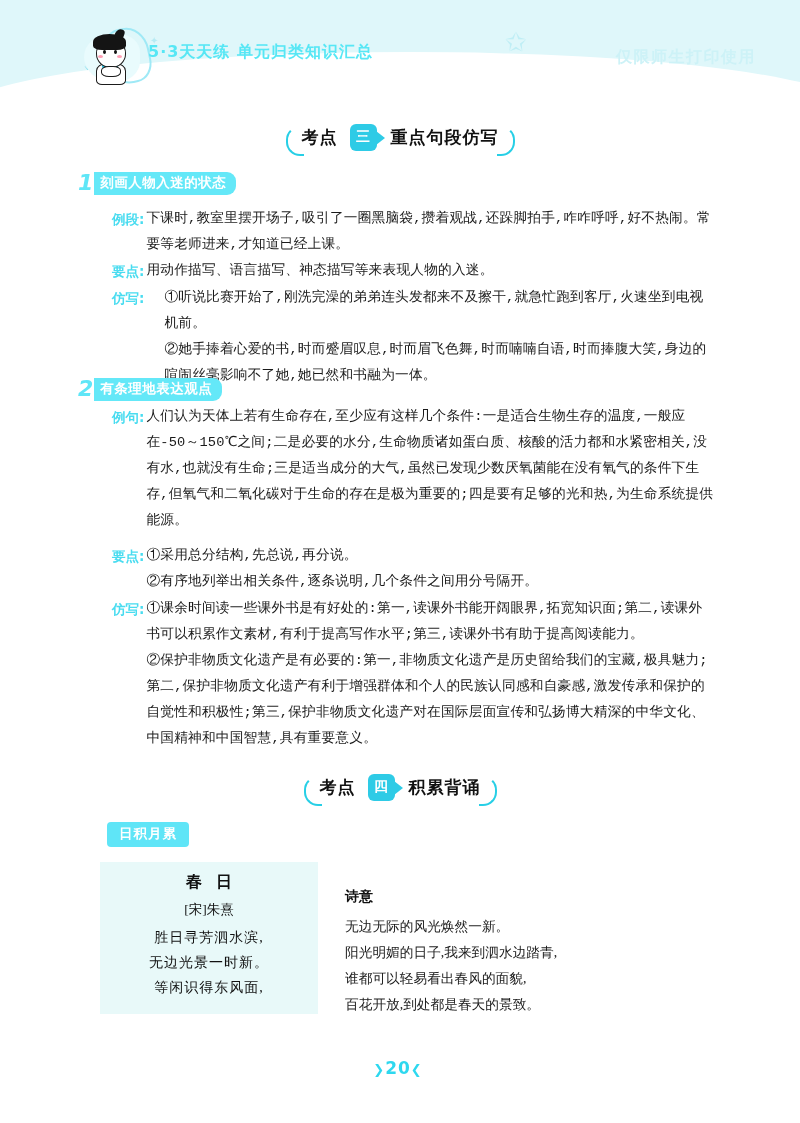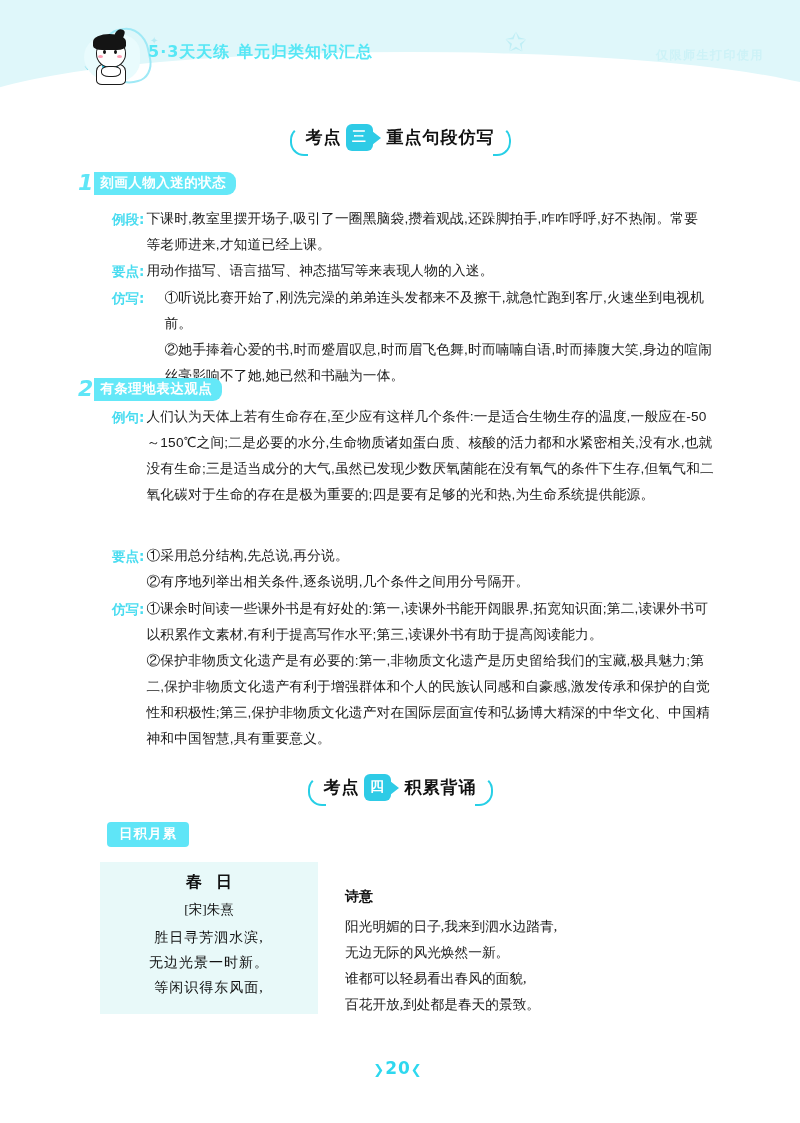--- a/index.html
+++ b/index.html
@@ -118,23 +118,23 @@
     left: 148px; top: 42px;
     font-family: "DejaVu Sans", "Liberation Sans", sans-serif;
     font-size: 16px;
     font-weight: bold;
     color: #57e7f5;
     letter-spacing: 1px;
     white-space: nowrap;
   }
   .print-note {
     position: absolute;
-    right: 36px; top: 47px;
-    font-family: "DejaVu Sans", "Liberation Sans", sans-serif;
-    font-size: 12px;
+    right: 44px; top: 47px;
+    font-family: "DejaVu Sans", "Liberation Sans", sans-serif;
+    font-size: 16px;
     font-weight: bold;
     color: #cdf2f7;
     letter-spacing: 1.5px;
     white-space: nowrap;
   }
 
   
   .kaodian-wrap {
     position: absolute;
     left: 0; width: 800px;
@@ -165,21 +165,21 @@
     border-left: none;
     border-radius: 0 14px 14px 0;
     border-top-color: transparent;
   }
   .kaodian .kd-label {
     font-family: "DejaVu Sans", "Liberation Sans", sans-serif;
     font-size: 17px;
     font-weight: bold;
     color: #111;
     letter-spacing: 1px;
-    padding-right: 4px;
+    padding-right: 12px;
   }
   .kaodian .kd-num {
     width: 27px; height: 27px;
     background: #2ecbe6;
     border-radius: 6px;
     color: #ffffff;
     font-family: "DejaVu Sans", "Liberation Sans", sans-serif;
     font-size: 14px;
     font-weight: bold;
     display: flex;
@@ -245,21 +245,21 @@
     color: #49dcf0;
     font-family: "DejaVu Sans", "Liberation Sans", sans-serif;
     font-size: 13.5px;
     font-weight: bold;
     white-space: nowrap;
     flex: 0 0 auto;
     line-height: 26px;
     text-align: right;
   }
   .bodytext {
-    font-family: Liberation Sans, sans-serif;
+    font-family: Liberation Mono, monospace;
     font-size: 13.7px;
     color: #1a1a1a;
     line-height: 26px;
     letter-spacing: 0.2px;
   }
   .bodytext p { margin: 0; }
 
   
   .rjml {
     position: absolute;
@@ -435,21 +435,21 @@
 <div class="poem-box">
   <div class="poem-title">春日</div>
   <div class="poem-author">[宋]朱熹</div>
   <div class="poem-line">胜日寻芳泗水滨,</div>
   <div class="poem-line">无边光景一时新。</div>
   <div class="poem-line">等闲识得东风面,</div>
 </div>
 
 <div class="shiyi">
   <div class="shiyi-title">诗意</div>
+  <div class="shiyi-line">无边无际的风光焕然一新。</div>
   <div class="shiyi-line">阳光明媚的日子,我来到泗水边踏青,</div>
-  <div class="shiyi-line">无边无际的风光焕然一新。</div>
   <div class="shiyi-line">谁都可以轻易看出春风的面貌,</div>
   <div class="shiyi-line">百花开放,到处都是春天的景致。</div>
 </div>
 
 <div class="pagenum">
   <span class="arw">❯</span><span>20</span><span class="arw">❮</span>
 </div>
 
 </body></html>

